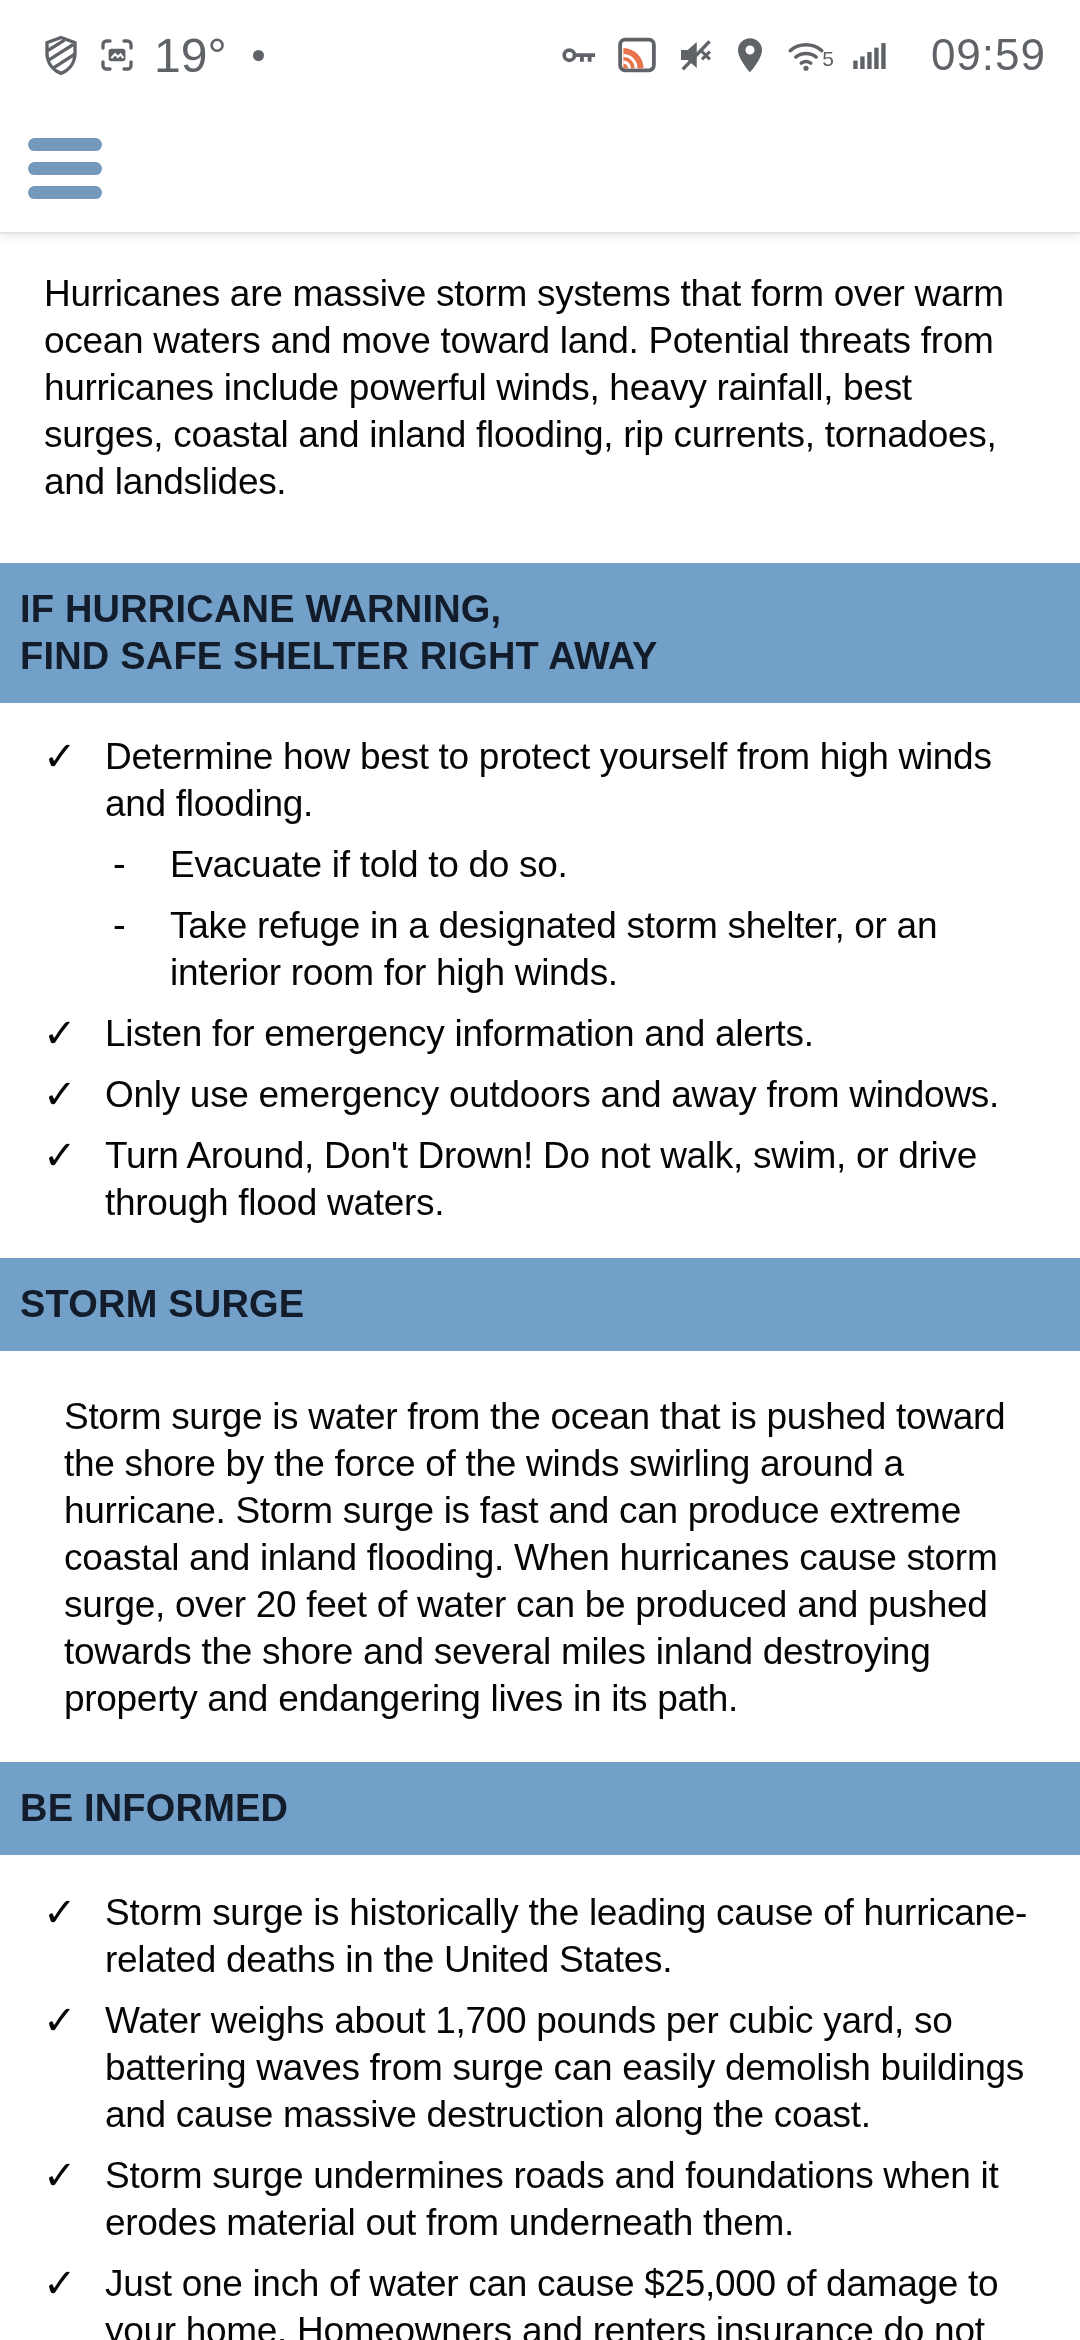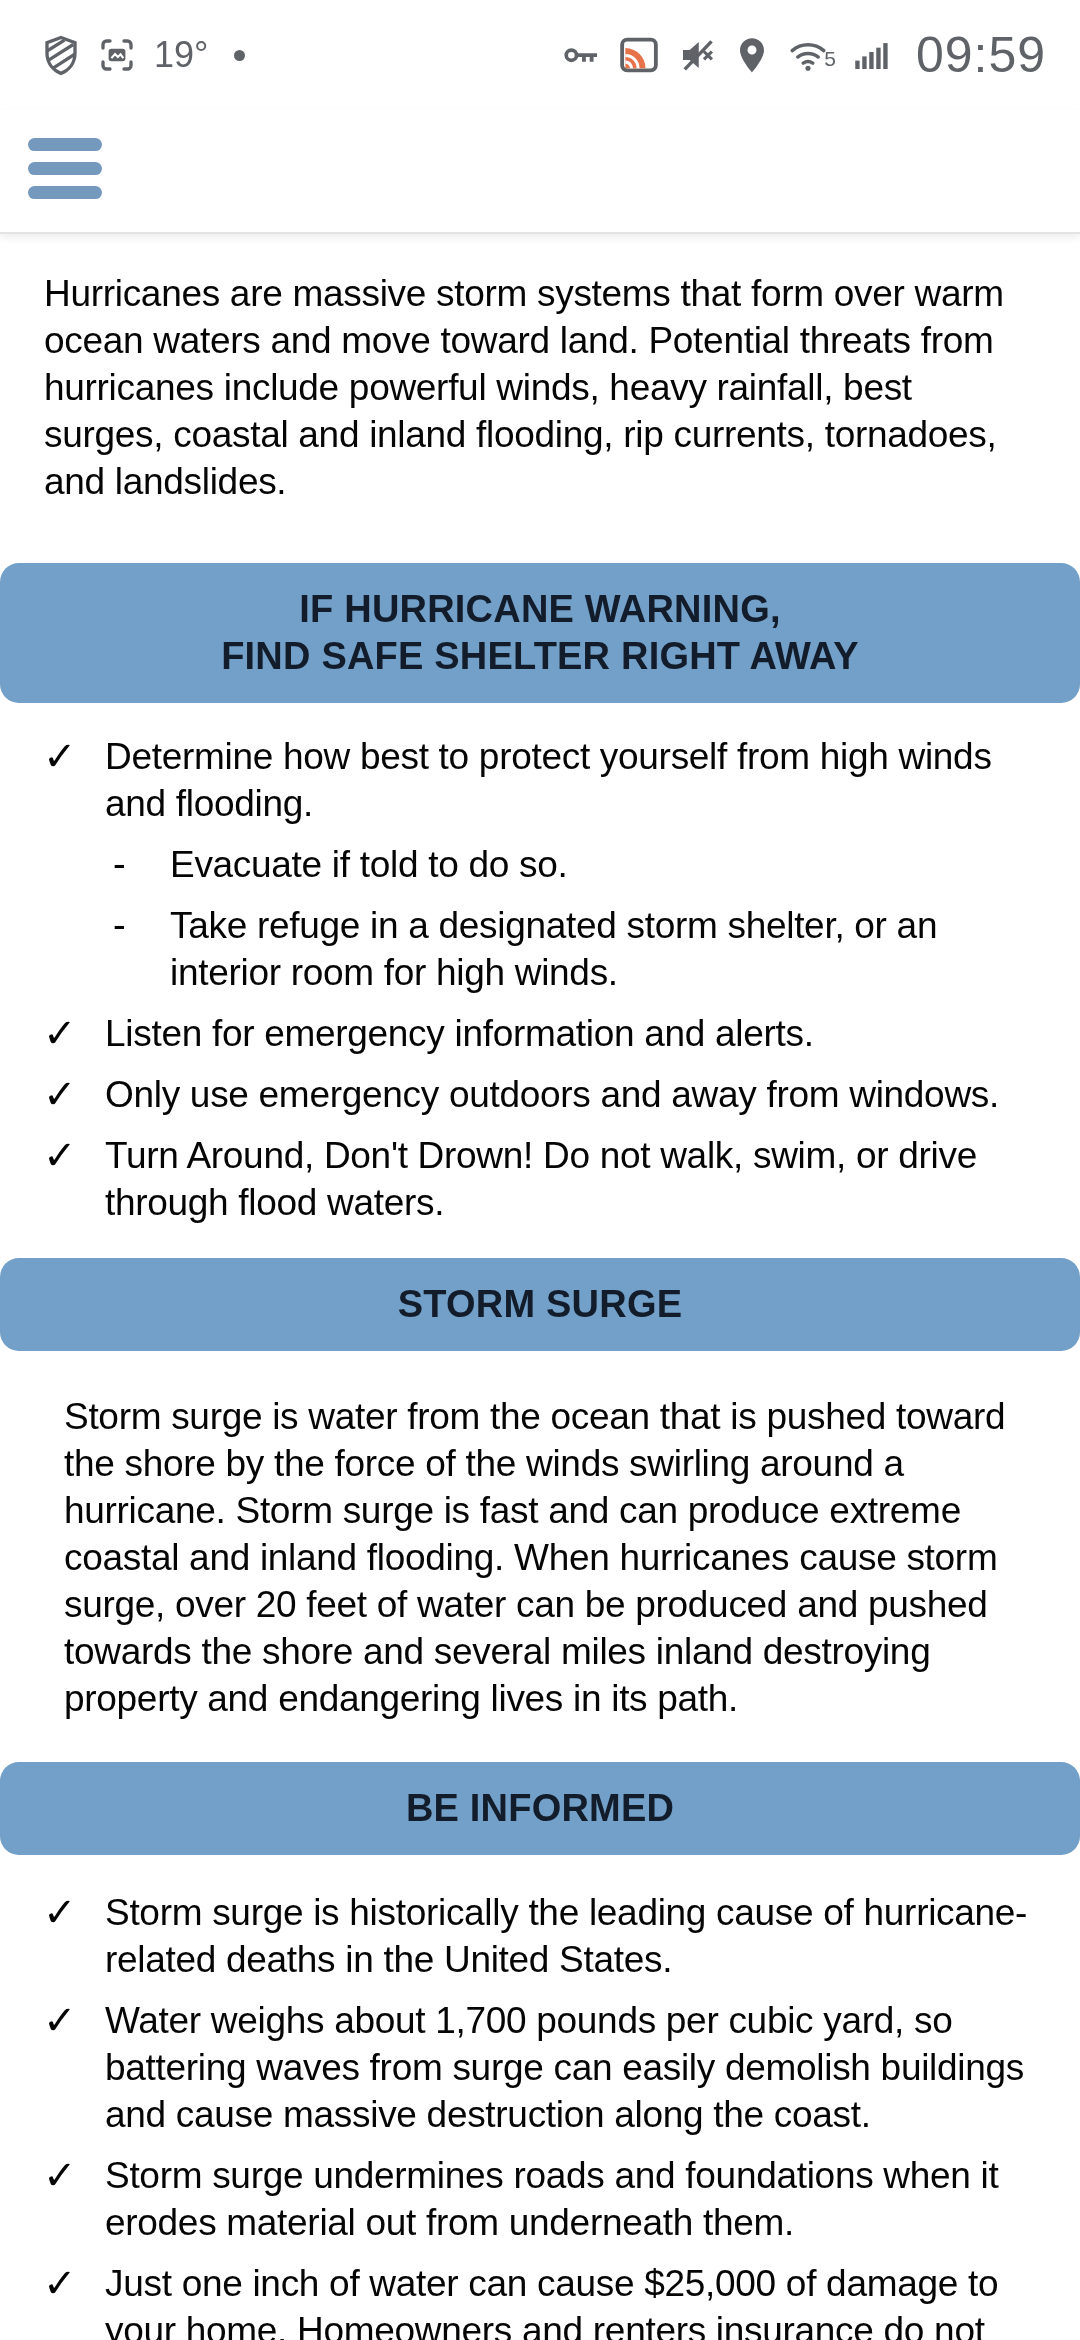--- a/index.html
+++ b/index.html
@@ -28,40 +28,40 @@
     padding: 0 34px 0 40px;
     box-sizing: border-box;
     color: var(--status-gray, #5f6368);
   }
   .sb-left, .sb-right {
     display: flex;
     align-items: center;
     gap: 14px;
   }
   .sb-temp {
-    font-size: 36px;
+    font-size: 48px;
     margin-left: 2px;
   }
   .sb-dot {
     width: 11px;
     height: 11px;
     border-radius: 50%;
     background: var(--status-gray, #5f6368);
     margin-left: 12px;
   }
   .wifi-wrap { display: flex; align-items: flex-start; }
   .wifi-sup {
     font-size: 21px;
     margin-left: -6px;
     margin-top: 14px;
   }
   .sb-time {
-    font-size: 50px;
+    font-size: 44px;
     font-weight: 500;
-    margin-left: 10px;
+    margin-left: 27px;
     letter-spacing: 1px;
   }
   .sb-icon { display: block; }
   
   .app-header {
     height: 122px;
     flex: none;
     position: relative;
     display: flex;
     align-items: center;
@@ -104,24 +104,22 @@
     font-size: 37px;
     line-height: 47px;
     letter-spacing: -0.3px;
     color: #050505;
   }
   .para.mid { margin: 42px 44px 40px 64px; }
   .banner {
     width: 100%;
     box-sizing: border-box;
     padding: 23px 20px;
-    text-align: center;
     background: var(--banner-bg, #72a0c8);
     color: var(--banner-text, #131c2a);
-    border-radius: 19px;
   }
   .banner-line {
     font-size: 38px;
     font-weight: 700;
     line-height: 47px;
     letter-spacing: 0.2px;
   }
   .checklist {
     list-style: none;
     margin: 30px 0 32px 0;

